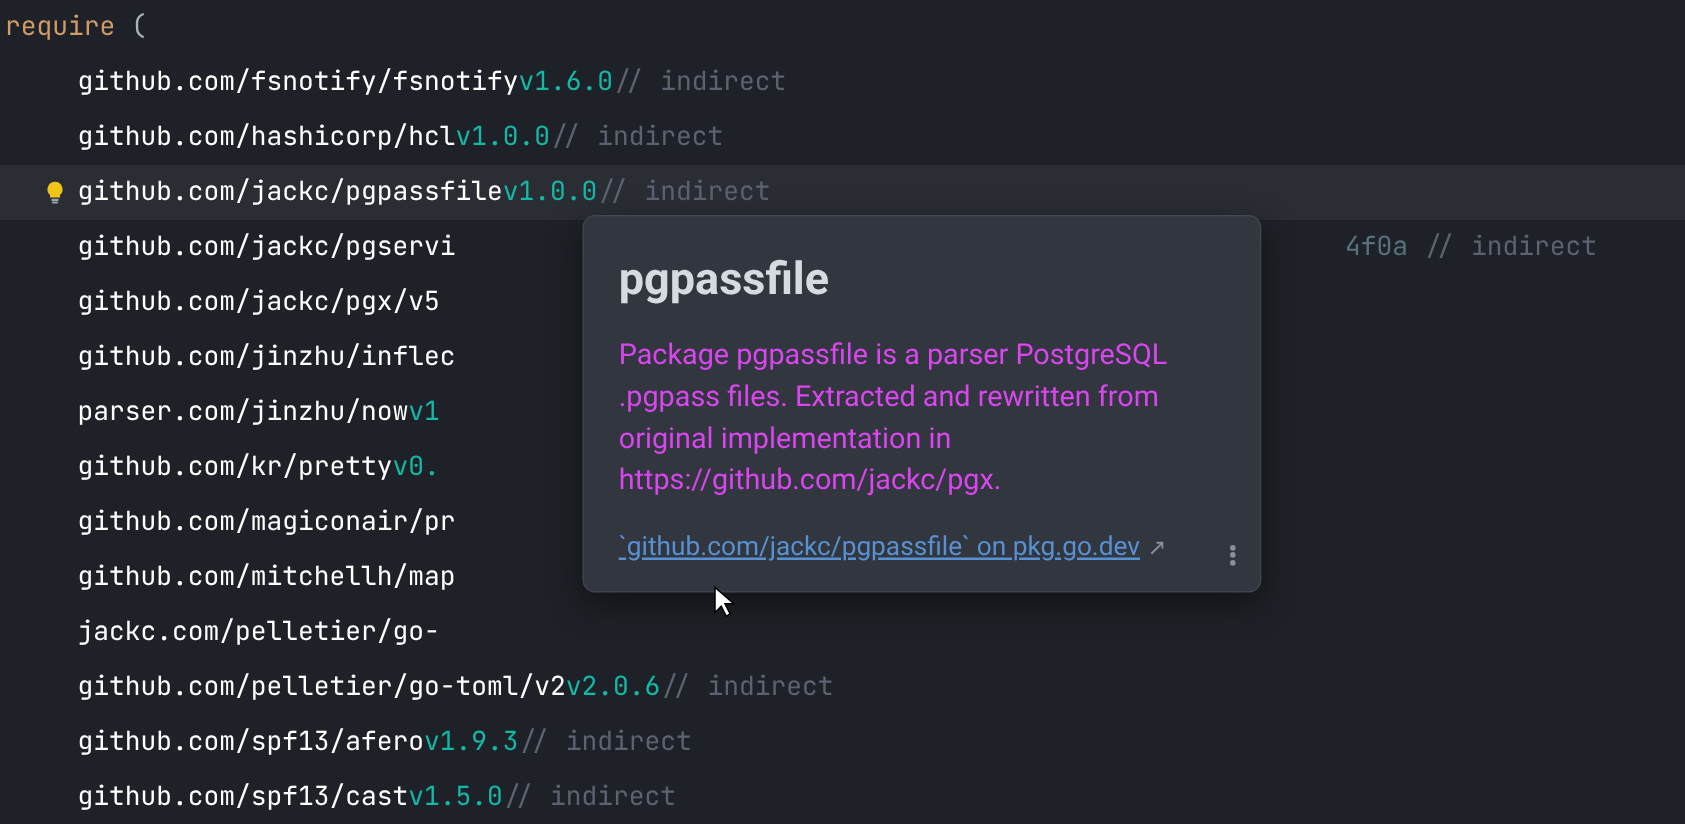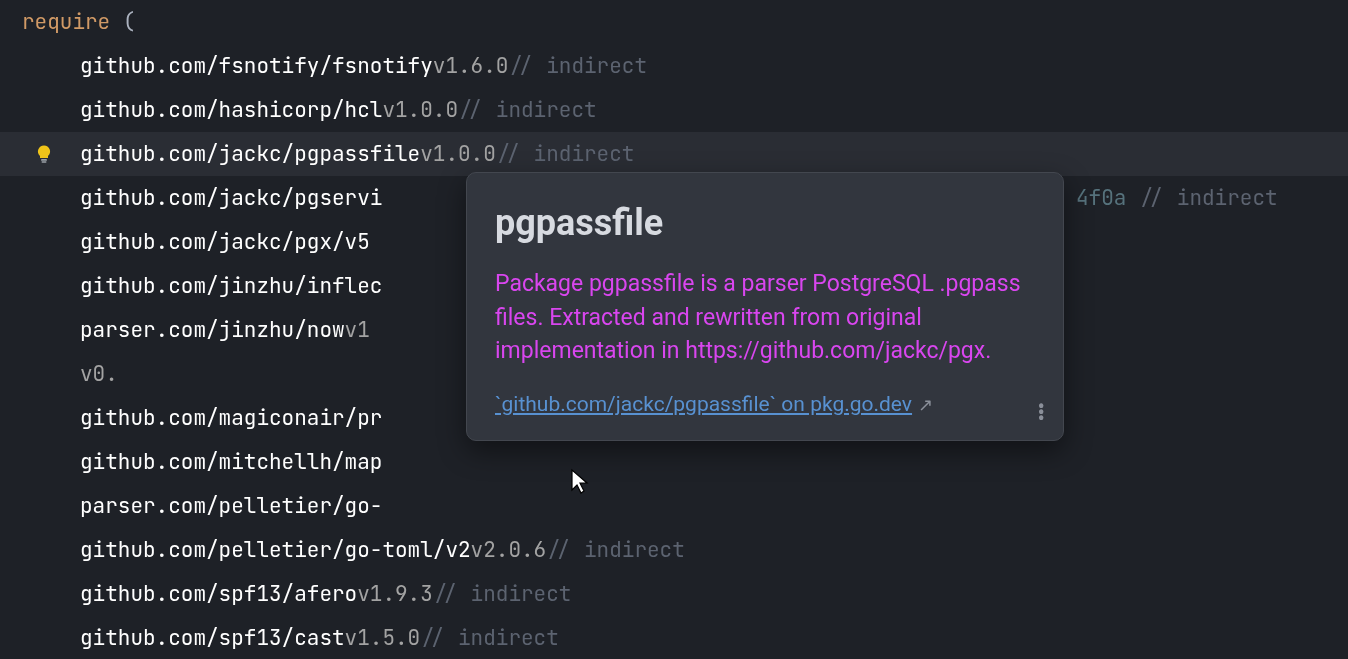--- a/index.html
+++ b/index.html
@@ -16,45 +16,45 @@
   }
 
   .editor {
     position: relative;
     padding-top: 0px;
   }
 
   .line {
     position: relative;
     white-space: pre;
-    padding-left: 22px;
+    padding-left: 4px;
     height: 44px;
     display: flex;
     align-items: center;
   }
   .line.highlighted { background: #2a2d34; }
   .line .indent { display: inline-block; width: 58px; }
   .line .bulb-slot { position: absolute; left: 30px; top: 50%; transform: translateY(-50%); width: 28px; display: flex; align-items: center; justify-content: center; }
 
   .tok-keyword { color: #d19a66; }
   .tok-paren   { color: #abb2bf; }
   .tok-module  { color: #ffffff; }
-  .tok-version { color: #a3a3a3; }
+  .tok-version { color: #14b8a6; }
   .tok-comment { color: #5c6370; }
   .tok-version-tail { color: #56727c; }
 
   .bulb {
     width: 20px; height: 20px;
   }
 
   .tooltip {
     position: absolute;
     left: 466px;
     top: 172px;
-    width: 598px;
+    width: 543px;
     background: #32363e;
     border: 1px solid #43474f;
     border-radius: 10px;
     box-shadow: 0 10px 28px rgba(0,0,0,.45);
     padding: 24px 28px 20px 28px;
     font-family: -apple-system, BlinkMacSystemFont, "Segoe UI", Roboto, sans-serif;
     line-height: 1.45;
   }
   .tooltip h1 {
     font-size: 36px;
@@ -109,24 +109,24 @@
       <div class="line"><span class="bulb-slot"></span><span class="indent"></span><span class="tok-module">github.com/hashicorp/hcl</span> <span class="tok-version">v1.0.0</span> <span class="tok-comment">// indirect</span></div>
       <div class="line highlighted"><span class="bulb-slot"><svg viewBox="0 0 20 20" class="bulb">
             <path d="M10 1.5a6 6 0 0 0-4 10.5v2h8v-2a6 6 0 0 0-4-10.5z" fill="#f0c419"></path>
             <rect x="7" y="15" width="6" height="1.8" rx="0.9" fill="#9aa0a6"></rect>
             <rect x="7.5" y="17.2" width="5" height="1.6" rx="0.8" fill="#9aa0a6"></rect>
           </svg></span><span class="indent"></span><span class="tok-module">github.com/jackc/pgpassfile</span> <span class="tok-version">v1.0.0</span> <span class="tok-comment">// indirect</span></div>
       <div class="line"><span class="bulb-slot"></span><span class="indent"></span><span class="tok-module">github.com/jackc/pgservi</span><span class="tok-comment" style="position: absolute; left: 1076px;"><span class="tok-version-tail">4f0a</span> <span class="tok-comment">// indirect</span></span></div>
       <div class="line"><span class="bulb-slot"></span><span class="indent"></span><span class="tok-module">github.com/jackc/pgx/v5</span></div>
       <div class="line"><span class="bulb-slot"></span><span class="indent"></span><span class="tok-module">github.com/jinzhu/inflec</span></div>
       <div class="line"><span class="bulb-slot"></span><span class="indent"></span><span class="tok-module">parser.com/jinzhu/now</span> <span class="tok-version">v1</span></div>
-      <div class="line"><span class="bulb-slot"></span><span class="indent"></span> <span class="tok-version">v0.</span></div>
+      <div class="line"><span class="bulb-slot"></span><span class="indent"></span><span class="tok-module">github.com/kr/pretty</span> <span class="tok-version">v0.</span></div>
       <div class="line"><span class="bulb-slot"></span><span class="indent"></span><span class="tok-module">github.com/magiconair/pr</span></div>
       <div class="line"><span class="bulb-slot"></span><span class="indent"></span><span class="tok-module">github.com/mitchellh/map</span></div>
-      <div class="line"><span class="bulb-slot"></span><span class="indent"></span><span class="tok-module">parser.com/pelletier/go-</span></div>
+      <div class="line"><span class="bulb-slot"></span><span class="indent"></span><span class="tok-module">jackc.com/pelletier/go-</span></div>
       <div class="line"><span class="bulb-slot"></span><span class="indent"></span><span class="tok-module">github.com/pelletier/go-toml/v2</span> <span class="tok-version">v2.0.6</span> <span class="tok-comment">// indirect</span></div>
       <div class="line"><span class="bulb-slot"></span><span class="indent"></span><span class="tok-module">github.com/spf13/afero</span> <span class="tok-version">v1.9.3</span> <span class="tok-comment">// indirect</span></div>
       <div class="line"><span class="bulb-slot"></span><span class="indent"></span><span class="tok-module">github.com/spf13/cast</span> <span class="tok-version">v1.5.0</span> <span class="tok-comment">// indirect</span></div>
     </div>
 </div>
 
 <div class="tooltip">
   <h1>pgpassfile</h1>
   <p>Package pgpassfile is a parser PostgreSQL .pgpass files. Extracted and rewritten from original implementation in https://github.com/jackc/pgx.</p>
   <div>

